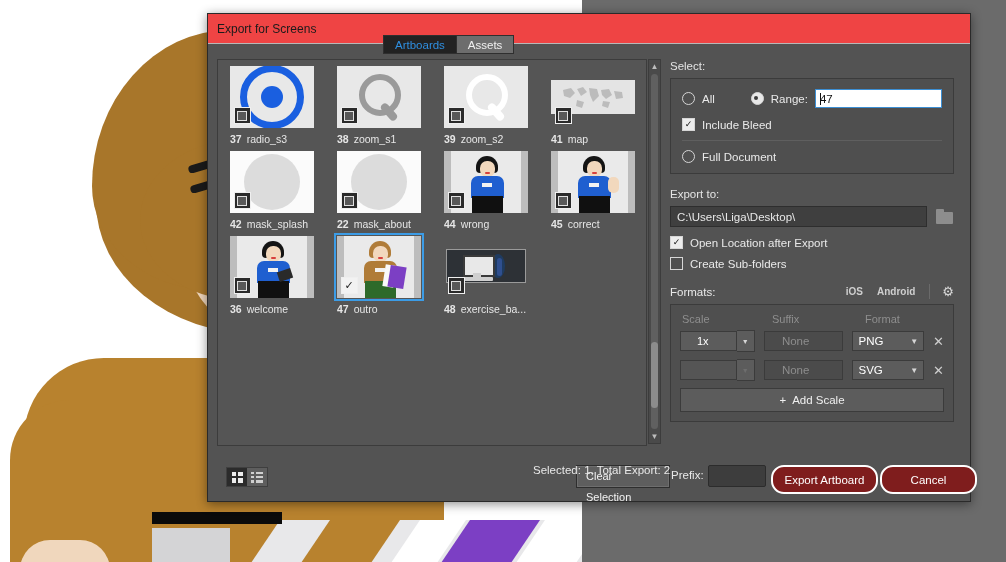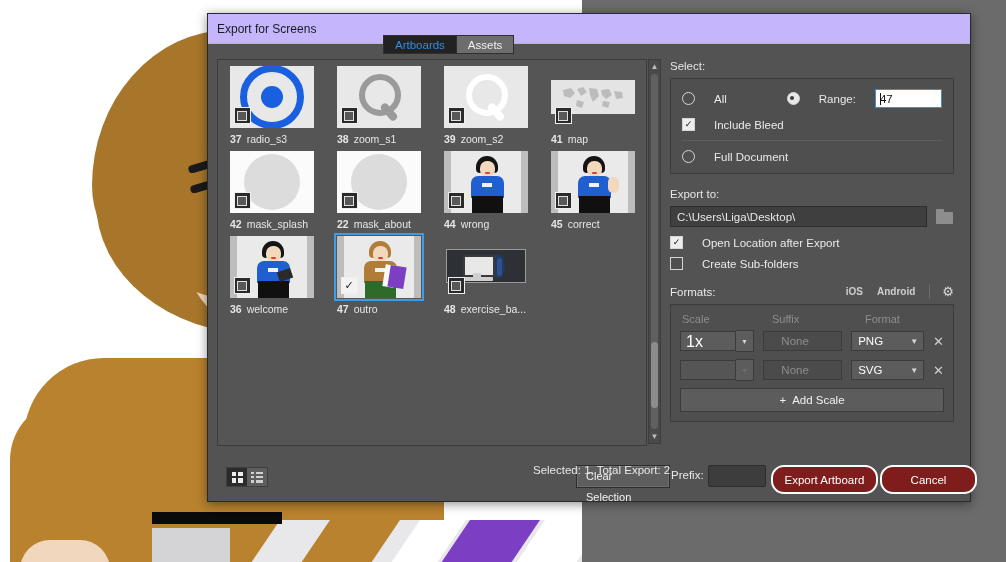--- a/index.html
+++ b/index.html
@@ -39,21 +39,21 @@
   #bg .stripe-w2{position:absolute;left:420px;top:520px;width:46px;height:90px;background:#ffffff;
       transform:skewX(-34deg);transform-origin:top left;}
   #bg .stripe-p{position:absolute;left:470px;top:520px;width:70px;height:90px;background:#7c3fc4;
       transform:skewX(-34deg);transform-origin:top left;}
   #bg .stripe-w3{position:absolute;left:545px;top:520px;width:60px;height:90px;background:#ffffff;
       transform:skewX(-34deg);transform-origin:top left;}
 
   
   #dialog{position:absolute;left:207px;top:13px;width:762px;height:487px;
      background:#535353;border:1px solid #2a2a2a;box-shadow:0 2px 10px rgba(0,0,0,.45);}
-  #titlebar{height:29px;background:#c4b5fd;display:flex;align-items:center;padding-left:9px;
+  #titlebar{height:29px;background:#ef4444;display:flex;align-items:center;padding-left:9px;
      border-bottom:1px solid #b8b8b8;}
   #titlebar .t{font-size:12px;color:#1b1b1b;}
   #body{display:flex;height:458px;}
 
   
   #left{width:455px;position:relative;padding:9px 0 0 9px;}
   #tabs{position:absolute;left:175px;top:-9px;display:flex;z-index:6;}
   .tab{height:19px;line-height:19px;padding:0 11px;font-size:11.5px;
        border:1px solid #2f2f2f;box-sizing:border-box;}
   .tab.active{background:#222;color:#2f8fe0;}
@@ -154,21 +154,21 @@
       background:#5e5e5e;border:1px solid #2e2e2e;color:#f2f2f2;font-size:11px;
       box-shadow:inset 0 0 0 1px #6e6e6e;}
   #prefixlbl{position:absolute;left:463px;top:425px;font-size:11.5px;color:#e8e8e8;}
   #prefixbox{position:absolute;left:500px;top:421px;width:56px;height:20px;background:#3d3d3d;
       border:1px solid #2c2c2c;border-radius:2px;}
 
   
   #right{width:300px;padding:16px 16px 0 0;box-sizing:border-box;color:#e9e9e9;}
   .seclbl{font-size:11.5px;color:#e4e4e4;margin-bottom:6px;}
   .box{background:#4f4f4f;border:1px solid #3b3b3b;padding:10px 11px;box-sizing:border-box;}
-  .row{display:flex;align-items:center;gap:19px;font-size:11.5px;}
+  .row{display:flex;align-items:center;gap:7px;font-size:11.5px;}
   .radio{width:11px;height:11px;border-radius:50%;border:1px solid #d6d6d6;background:#4f4f4f;
       display:inline-block;position:relative;flex:none;}
   .radio.on{background:#e8e8e8;}
   .radio.on:after{content:"";position:absolute;left:2.5px;top:2.5px;width:4px;height:4px;
       border-radius:50%;background:#3a3a3a;}
   .cbx{width:11px;height:11px;border:1px solid #d6d6d6;background:#4f4f4f;display:inline-flex;
       align-items:center;justify-content:center;flex:none;font-size:9px;color:#111;line-height:1;}
   .cbx.on{background:#ededed;}
   .txtin{height:19px;background:#ffffff;border:1px solid #3c8fd4;box-sizing:border-box;
       font-size:11.5px;color:#111;padding:0 4px;line-height:18px;position:relative;}
@@ -183,21 +183,21 @@
   .folderbtn:after{content:"";position:absolute;left:0;top:0;width:8px;height:4px;background:#8d8d8d;
       border-radius:1px 1px 0 0;}
   .fmtbar{display:flex;align-items:center;font-size:11.5px;margin-bottom:5px;}
   .fmtbar .sp{flex:1;}
   .osbtn{color:#cfcfcf;font-size:10px;font-weight:bold;margin-left:14px;}
   .gear{margin-left:14px;color:#d8d8d8;font-size:13px;border-left:1px solid #6a6a6a;padding-left:12px;}
   .fhead{display:flex;font-size:11px;color:#8e8e8e;padding:0 0 5px 2px;}
   .fhead .c1{width:90px;} .fhead .c2{width:93px;} .fhead .c3{flex:1;}
   .frow{display:flex;align-items:center;gap:0;margin-bottom:7px;}
   .scalein{width:60px;height:20px;background:#5c5c5c;border:1px solid #3b3b3b;color:#fff;
-      font-size:16px;line-height:19px;padding-left:5px;box-sizing:border-box;}
+      font-size:11px;line-height:19px;padding-left:16px;box-sizing:border-box;}
   .scalein.dim{background:#555;color:#555;}
   .scalearrow{width:19px;height:20px;background:#5c5c5c;border:1px solid #3b3b3b;border-left:none;
       color:#d6d6d6;font-size:7px;display:flex;align-items:center;justify-content:center;}
   .scalearrow.dim{color:#6e6e6e;}
   .suffix{width:84px;height:20px;background:#4b4b4b;border:1px solid #3b3b3b;color:#8d8d8d;
       font-size:11.5px;line-height:19px;padding-left:17px;box-sizing:border-box;margin-left:9px;}
   .fmtsel{width:78px;height:20px;background:#5c5c5c;border:1px solid #3b3b3b;color:#fff;
       font-size:11.5px;line-height:19px;padding-left:6px;box-sizing:border-box;margin-left:9px;
       display:flex;align-items:center;justify-content:space-between;padding-right:5px;}
   .fmtsel .cv{font-size:8px;color:#d6d6d6;}

